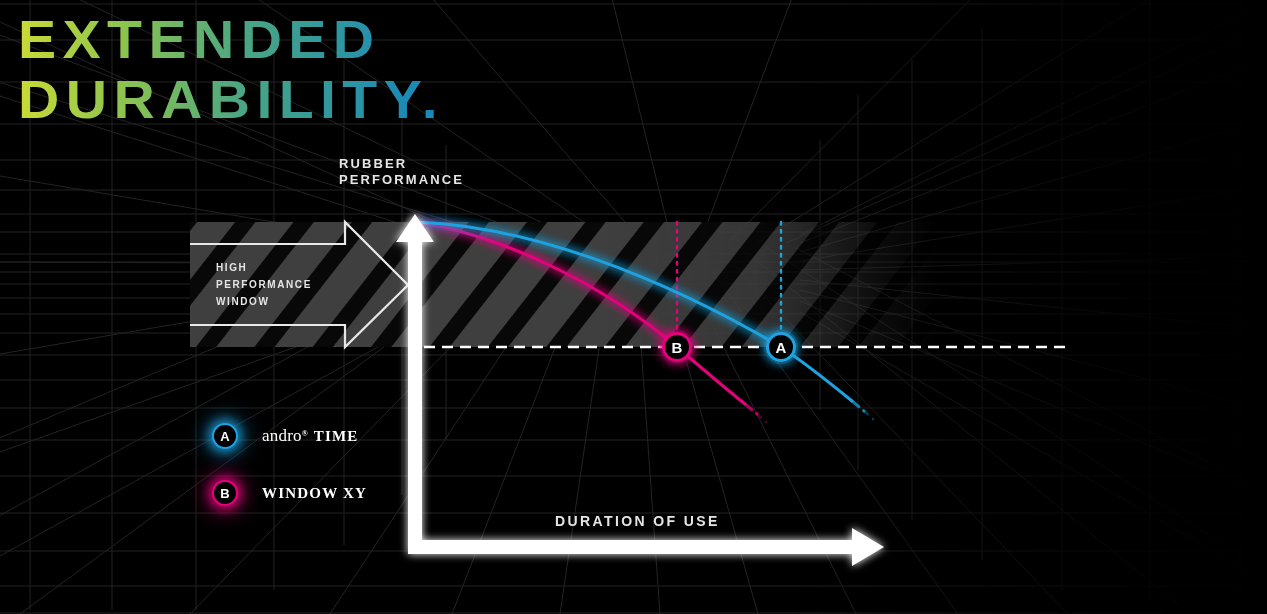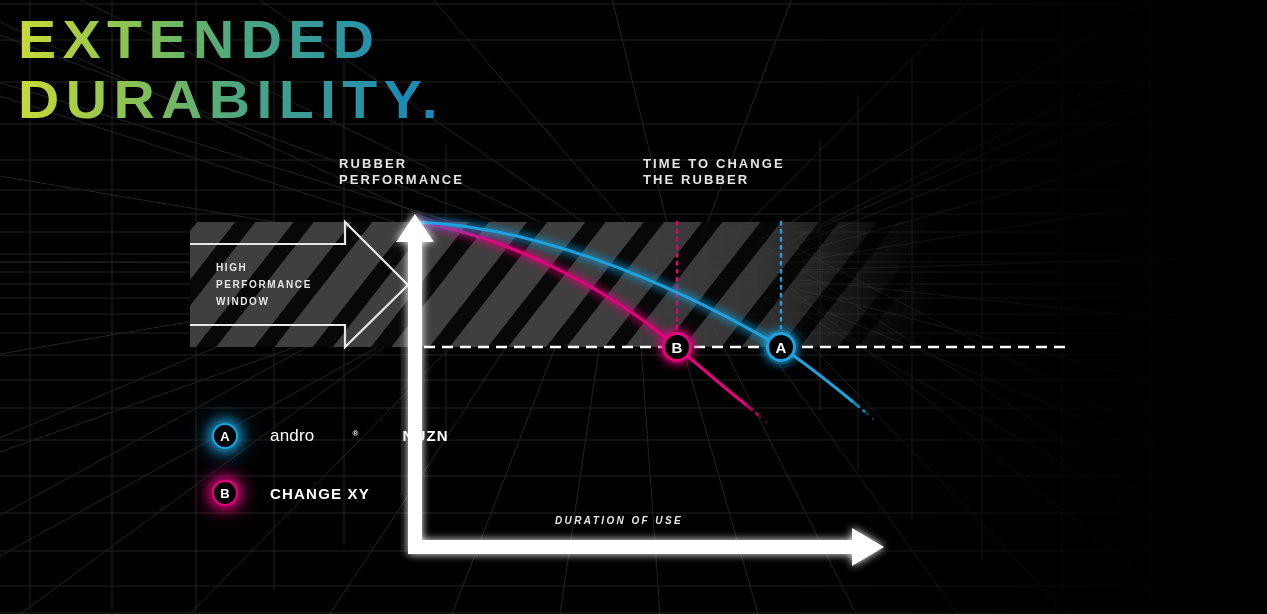--- a/index.html
+++ b/index.html
@@ -85,23 +85,22 @@
   #lbl-hpw {
     left: 216px;
     top: 259px;
     font-size: 10px;
     line-height: 17px;
     letter-spacing: 1.6px;
   }
   #lbl-x-axis {
     left: 555px;
     top: 513px;
-    font-size: 10px;
+    font-size: 14px;
     letter-spacing: 2.4px;
-    font-style: italic;
   }
 
   
   #legend {
     position: absolute;
     left: 212px;
     top: 418px;
     z-index: 50;
   }
   .legend-row {
@@ -130,30 +129,29 @@
   }
   .legend-badge.cyan {
     border-color: #1ea2e0;
     box-shadow: 0 0 11px 3px rgba(30,162,224,0.85), 0 0 22px 6px rgba(30,162,224,0.45);
   }
   .legend-badge.magenta {
     border-color: #e6007e;
     box-shadow: 0 0 11px 3px rgba(230,0,126,0.85), 0 0 22px 6px rgba(230,0,126,0.45);
   }
   .legend-text {
-    margin-left: 32px;
+    margin-left: 24px;
     color: #fff;
-    font-family: Liberation Sans, sans-serif;
+    font-family: Liberation Serif, serif;
     font-weight: 700;
     font-size: 15px;
     letter-spacing: 1.6px;
     white-space: nowrap;
     display: flex;
     align-items: baseline;
-    gap: 38px;
   }
   .brand {
     font-weight: 400;
     letter-spacing: 0.2px;
     font-size: 17px;
     text-transform: lowercase;
   }
   .brand-reg {
     font-size: 8px;
     vertical-align: super;
@@ -382,42 +380,40 @@
     <g>
       <circle cx="781" cy="347" r="17" fill="#1ea2e0" opacity="0.55" filter="url(#glowCyan)"></circle>
       <circle cx="781" cy="347" r="13.5" fill="#000000" stroke="#1ea2e0" stroke-width="3"></circle>
       <text x="781" y="353" text-anchor="middle" font-family="Liberation Sans, sans-serif" font-size="15" font-weight="700" fill="#ffffff">A</text>
     </g>
   </svg>
 
   <div class="chart-label" id="lbl-rubber-performance">RUBBER
 PERFORMANCE</div>
 
-  <div class="chart-label" id="lbl-time-to-change">TIME TO CHANGE
-THE RUBBER</div>
 
   <div class="chart-label" id="lbl-hpw">HIGH
 PERFORMANCE
 WINDOW</div>
 
   <div class="chart-label" id="lbl-x-axis">DURATION OF USE</div>
 
   <div id="legend">
 
     <div class="legend-row">
       <div class="legend-badge cyan">A</div>
       <div class="legend-text">
         <span class="brand">andro</span>
           <span class="brand-reg">®</span>
-          <span class="model">NUZN</span>
+          <span class="model">TIME</span>
       </div>
     </div>
 
     <div class="legend-row">
       <div class="legend-badge magenta">B</div>
       <div class="legend-text">
-        <span class="model">CHANGE XY</span>
+        <span class="model">WINDOW XY</span>
       </div>
     </div>
 
   </div>
 
 </div>
 
 </body></html>

